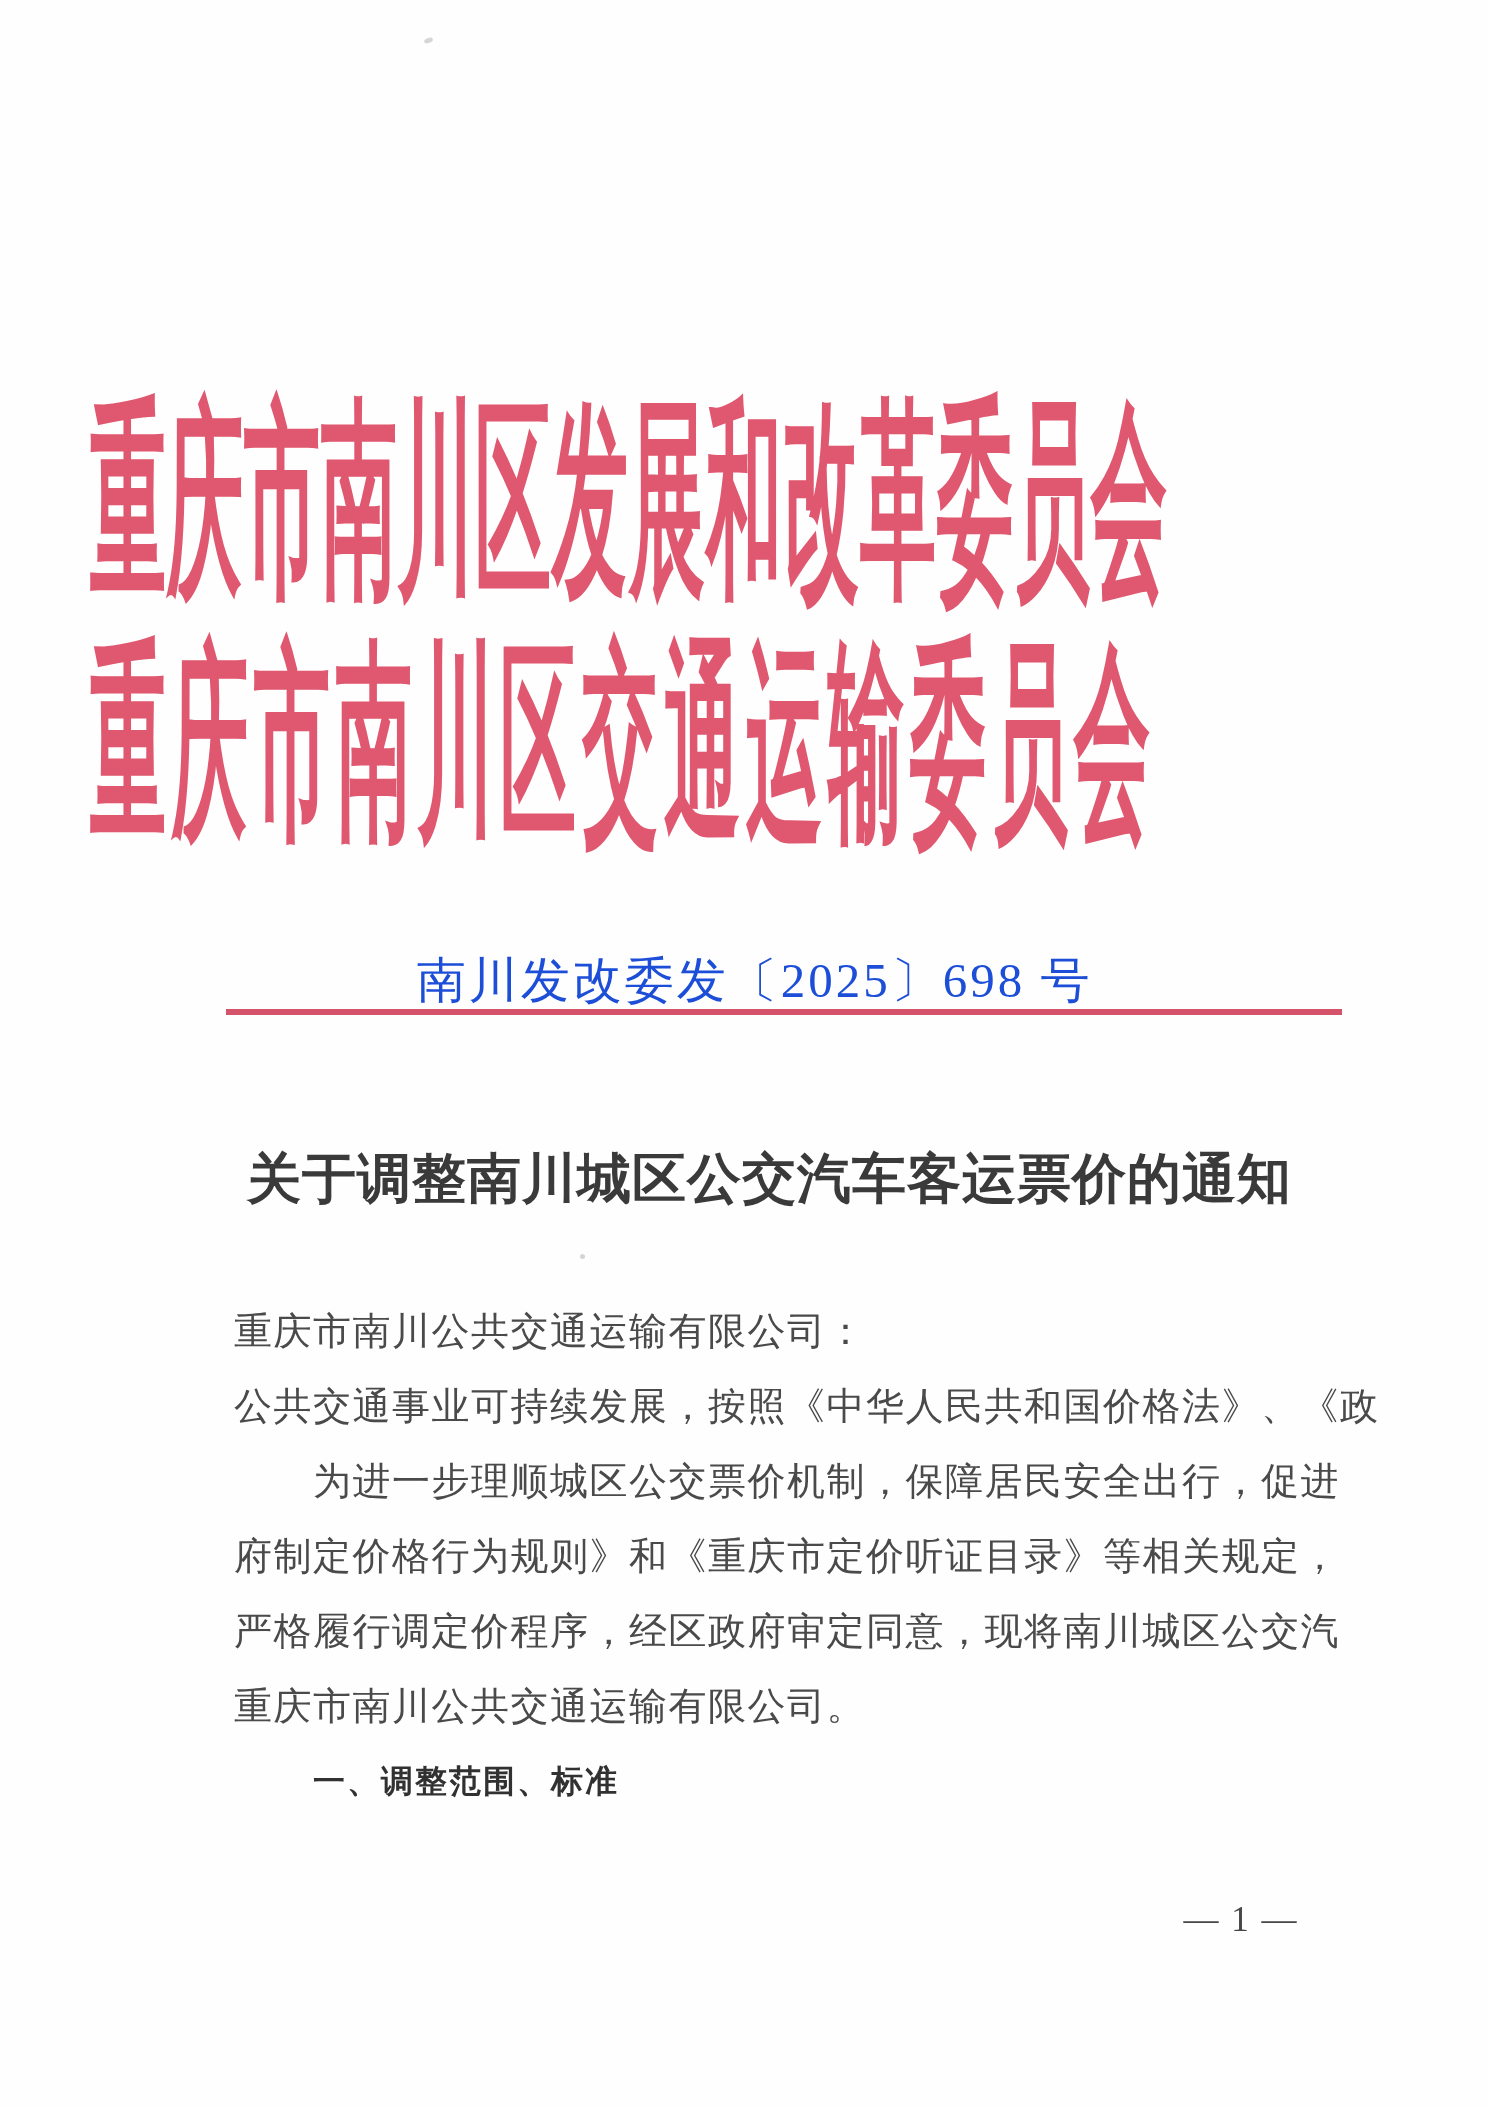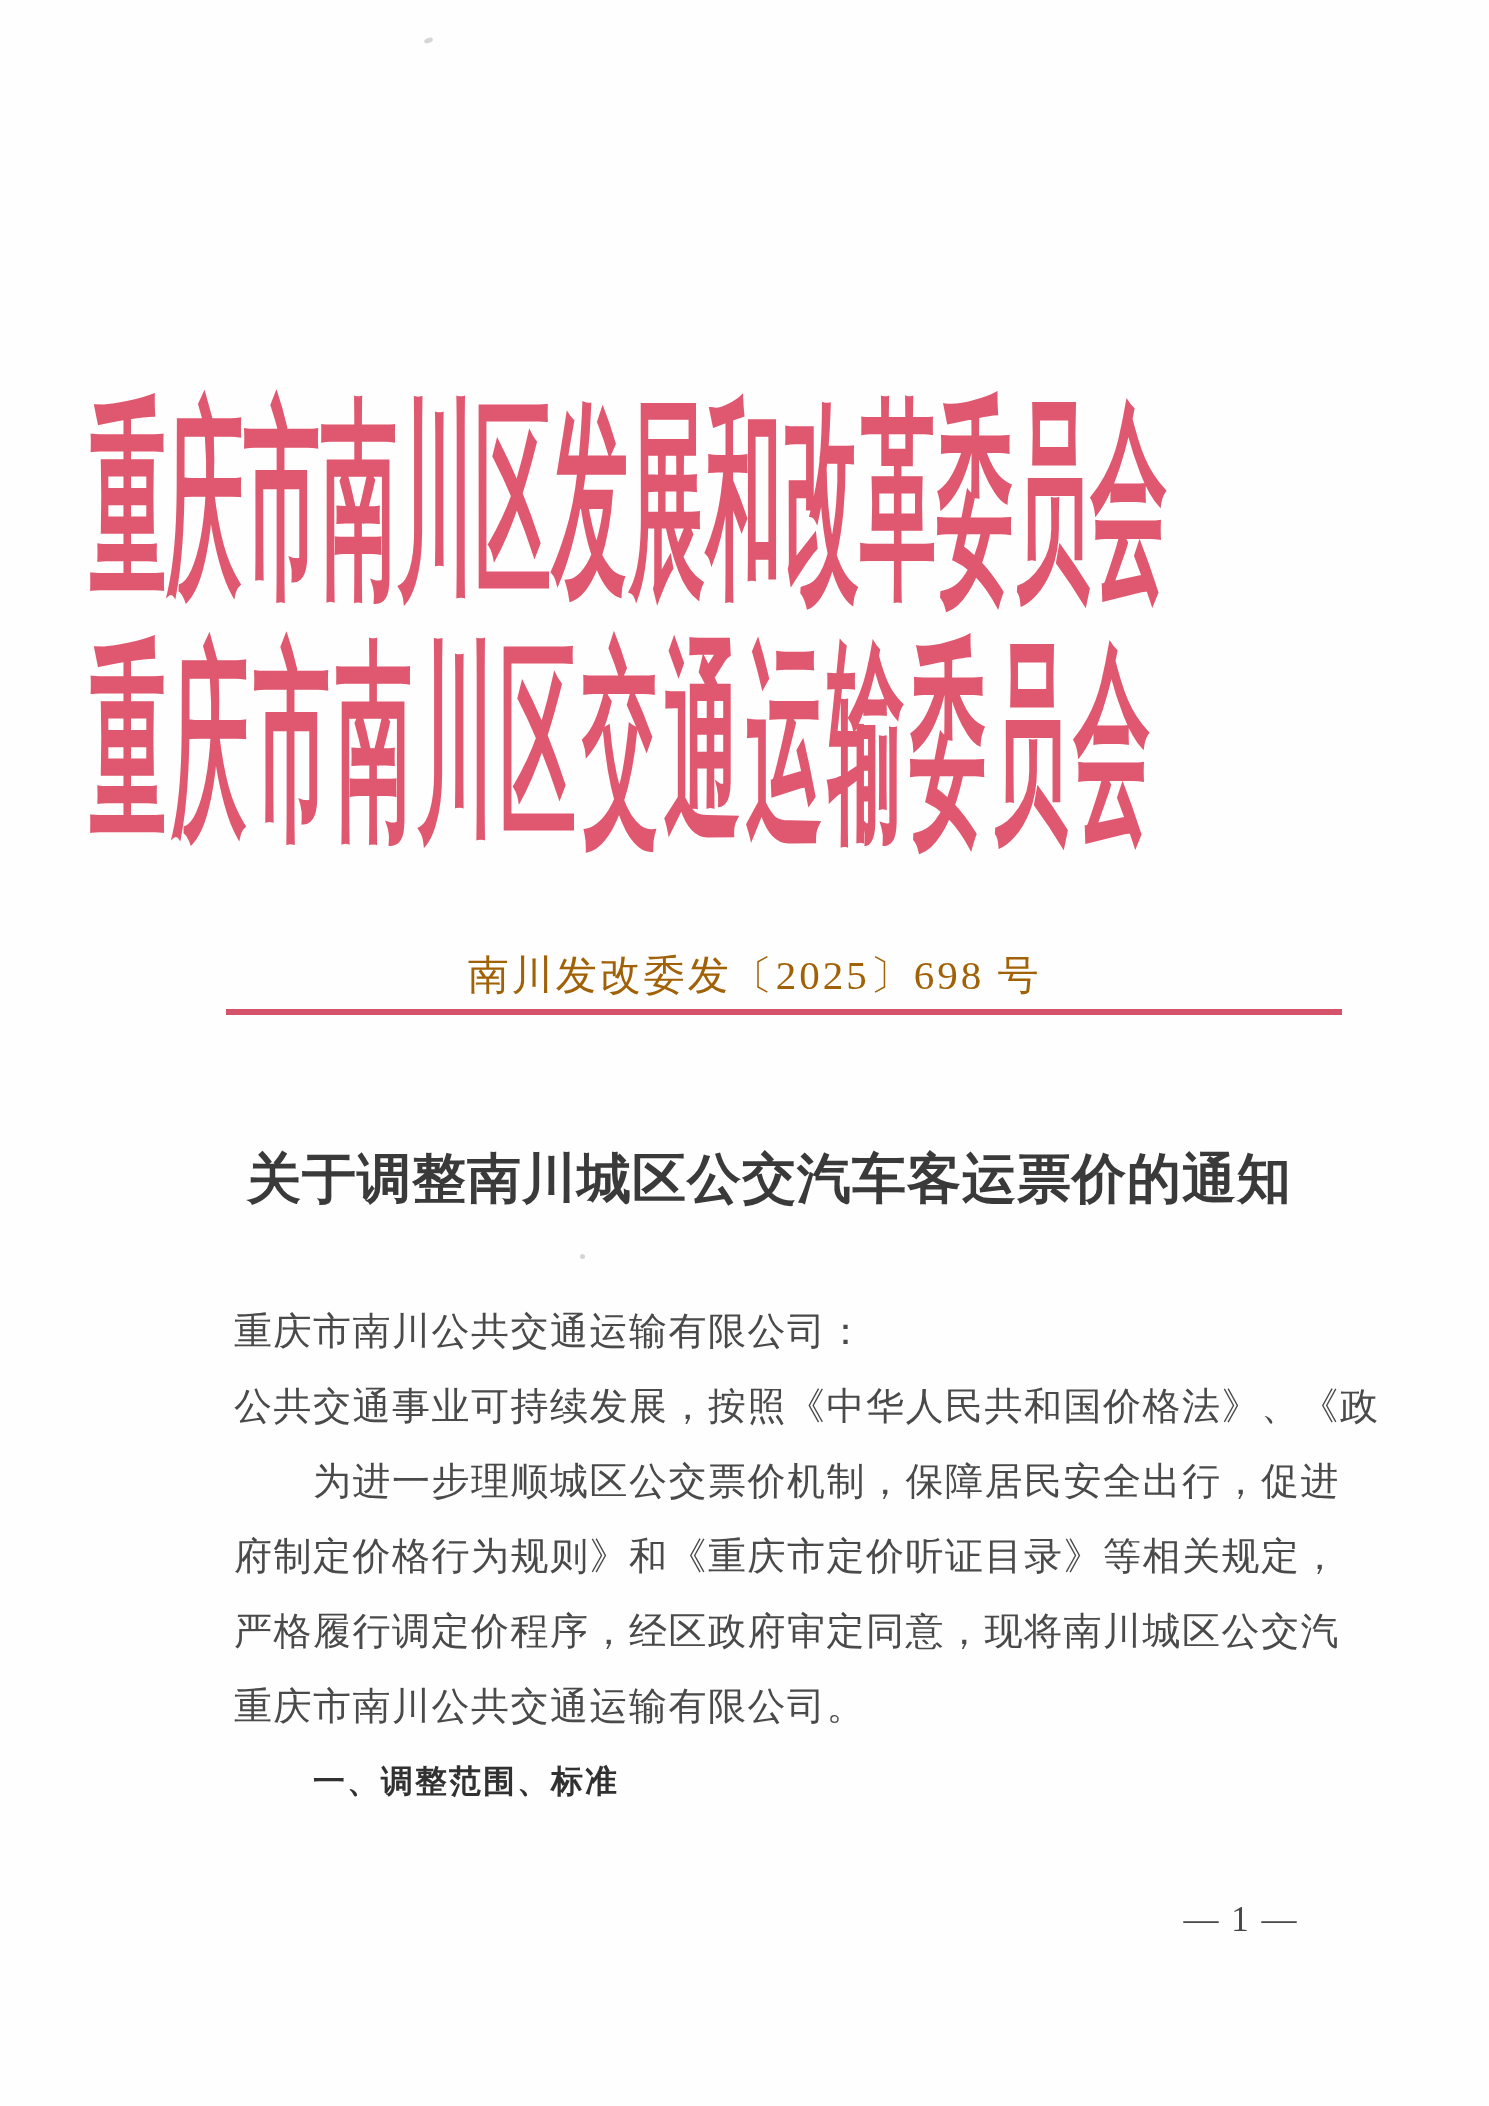--- a/index.html
+++ b/index.html
@@ -47,22 +47,22 @@
   .doc-number-row {
     position: absolute;
     top: 948px;
     left: 0;
     width: 100%;
     text-align: center;
     padding-left: 20px;
     box-sizing: border-box;
   }
   .doc-number {
-    font-size: 41px;
-    color: #a16207;
+    font-size: 49px;
+    color: #1d4ed8;
     letter-spacing: 3px;
   }
 
   
   .red-rule {
     position: absolute;
     top: 1009px;
     left: 226px;
     width: 1116px;
     height: 6px;

